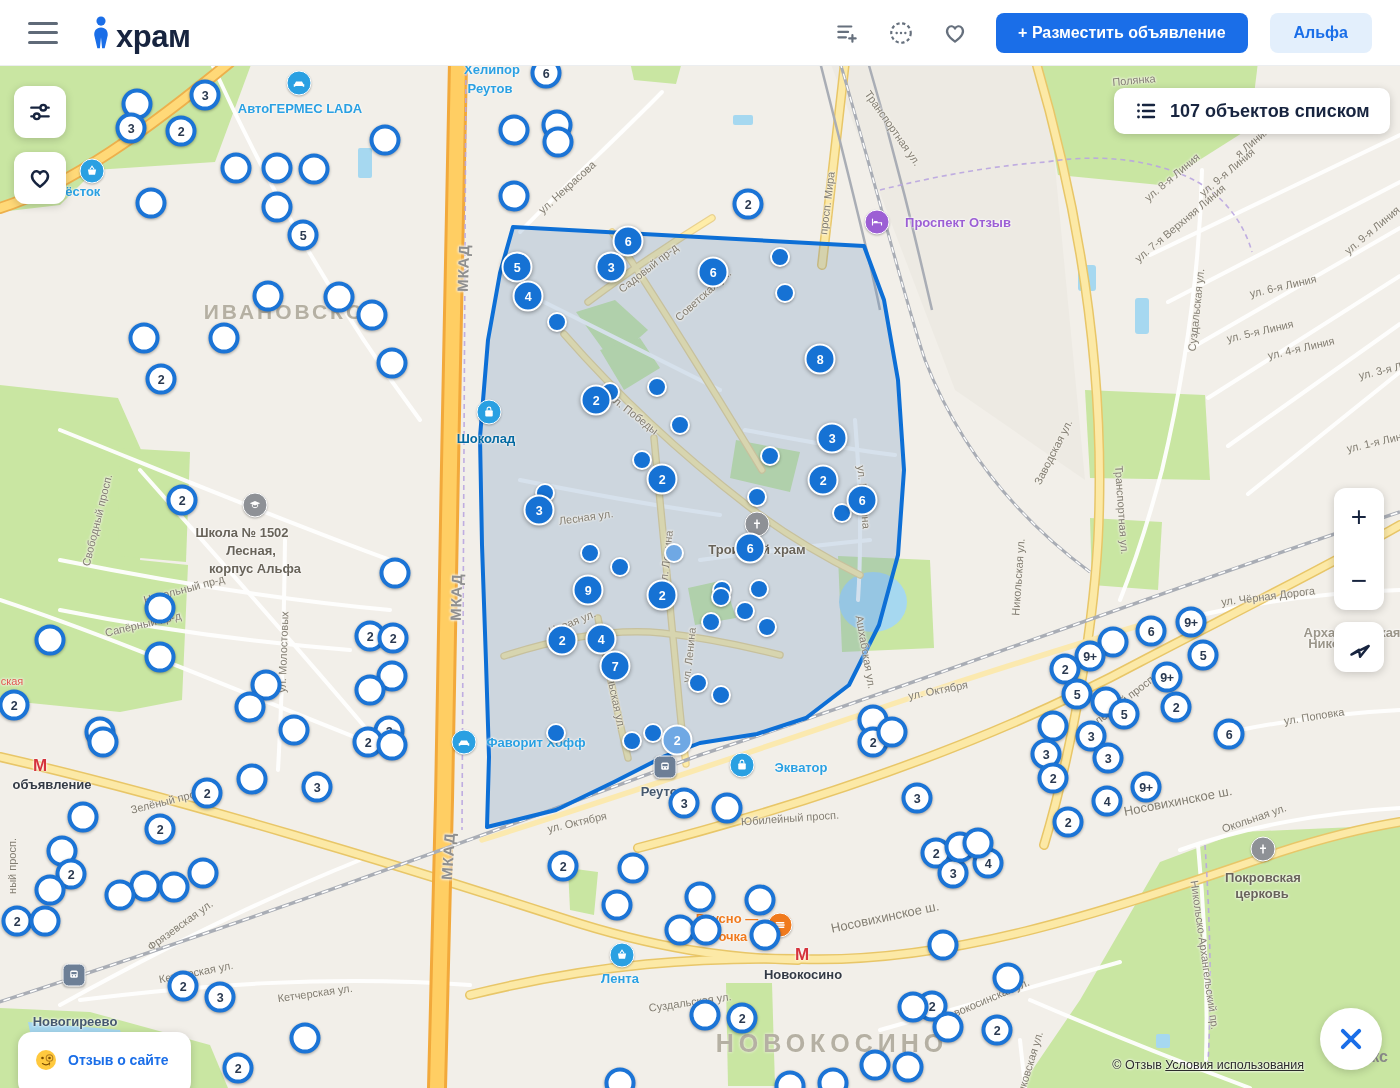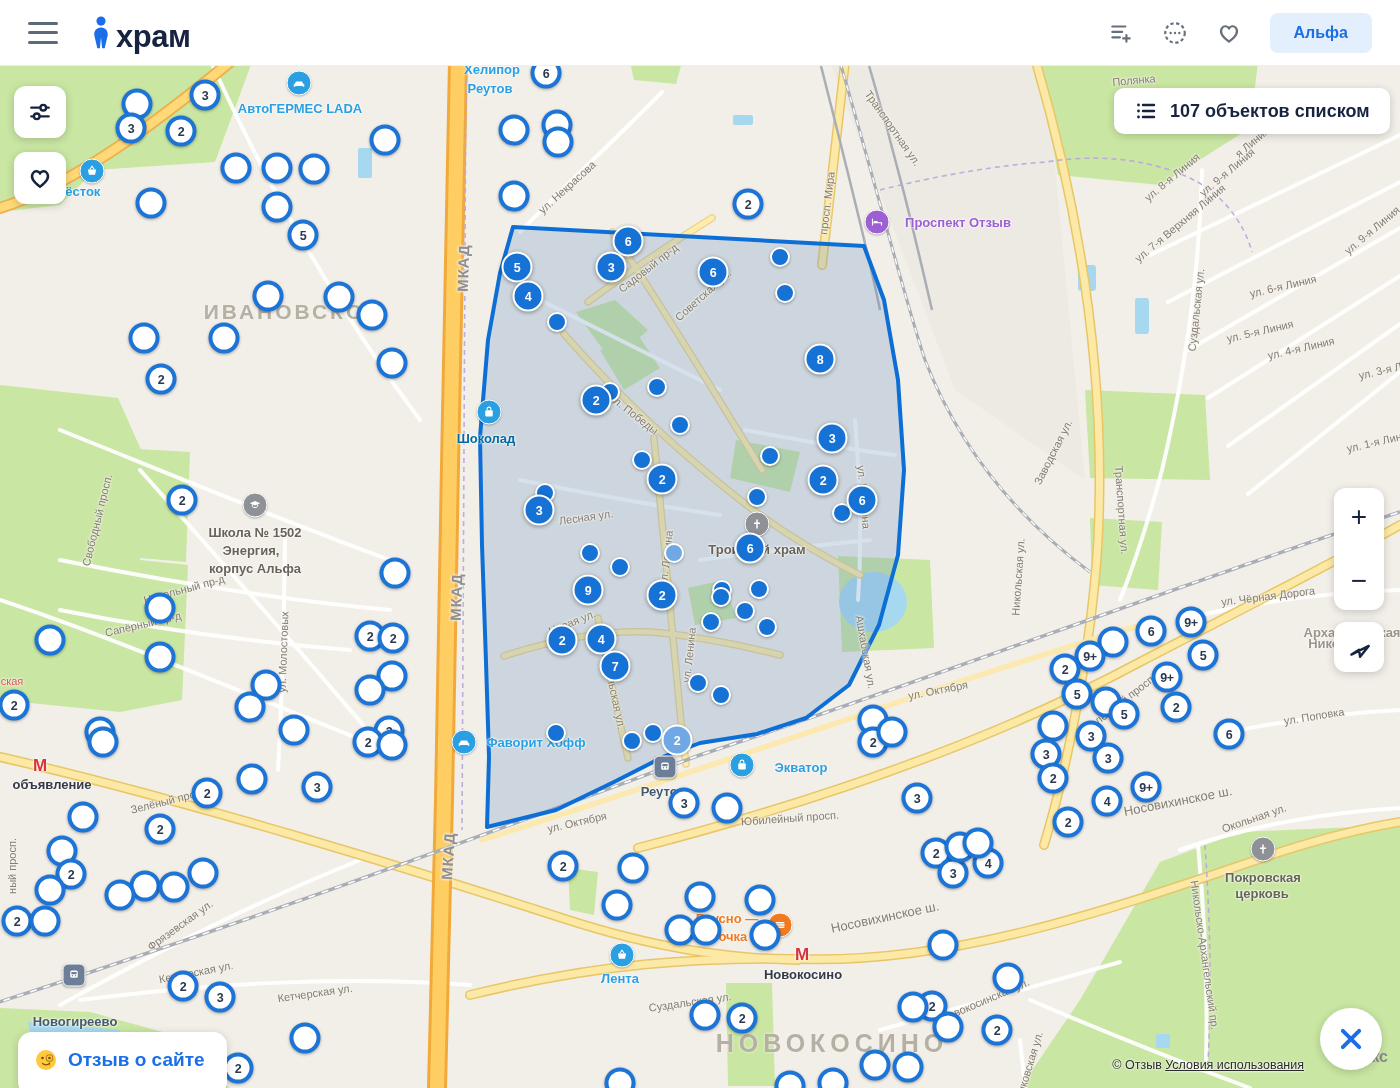--- a/index.html
+++ b/index.html
@@ -53,21 +53,21 @@
   #btn-filters{left:14px;top:86px;width:52px;height:52px;}
   #btn-fav{left:14px;top:152px;width:52px;height:52px;}
   #btn-list{left:1114px;top:88px;height:46px;padding:0 20px;gap:12px;border-radius:10px;}
   #btn-list span{font-size:18px;font-weight:700;color:#17243f;white-space:nowrap;}
   #zoom-ctl{right:16px;top:488px;width:50px;height:110px;flex-direction:column;justify-content:space-between;padding:6px 0;}
   .zbtn{width:50px;height:46px;display:flex;align-items:center;justify-content:center;
         font-size:28px;color:#17243f;cursor:pointer;line-height:1;}
   #btn-nav{right:16px;top:622px;width:50px;height:50px;}
   #btn-close{right:18px;bottom:18px;width:62px;height:62px;border-radius:50%;}
   #btn-feedback{left:18px;bottom:-8px;height:56px;padding:0 22px 8px 16px;border-radius:14px;gap:10px;}
-  #btn-feedback span{font-size:19px;font-weight:700;color:#1a6ee8;}
+  #btn-feedback span{font-size:14px;font-weight:700;color:#1a6ee8;}
   #attribution{position:absolute;right:96px;bottom:16px;z-index:35;font-size:12.5px;color:#2b2b2b;
                text-shadow:0 0 2px #fff,0 0 3px #fff;white-space:nowrap;}
   #attribution .terms{text-decoration:underline;cursor:pointer;}
   #watermark{position:absolute;right:12px;bottom:22px;z-index:34;font-size:16px;font-weight:700;color:#8b8b8b;}
 </style>
 </head>
 <body>
 
 <div id="map">
   <svg id="base" width="1400" height="1088" viewBox="0 0 1400 1088">
@@ -283,22 +283,22 @@
           <path d="M9 4 h2 v4 h3 v2 h-3 v6 H9 v-6 H6 V8 h3 z" fill="#fff"></path>
         </svg>
       </div>
       <div class="poi-line" style="color: rgb(104, 99, 89); left: 757px; top: 549px; position: absolute;">Троицкий храм</div>
       <div class="poi-icon" style="background: rgb(142, 145, 150); left: 255px; top: 505px; position: absolute;">
         <svg viewBox="0 0 20 20">
           <path d="M10 4.5 L17 7.5 10 10.5 3 7.5 z" fill="#fff"></path>
           <path d="M6.5 9.2 v2.6 c0 .9 1.6 1.7 3.5 1.7 s3.5-.8 3.5-1.7 V9.2" fill="none" stroke="#fff" stroke-width="1.3"></path>
         </svg>
       </div>
-      <div class="poi-line" style="color: rgb(104, 99, 89); left: 255px; top: 532px; position: absolute;">Школа № 1502</div>
-      <div class="poi-line" style="color: rgb(104, 99, 89); left: 251px; top: 550px; position: absolute;">Энергия,</div>
+      <div class="poi-line" style="color: rgb(104, 99, 89); left: 242px; top: 532px; position: absolute;">Школа № 1502</div>
+      <div class="poi-line" style="color: rgb(104, 99, 89); left: 251px; top: 550px; position: absolute;">Лесная,</div>
       <div class="poi-line" style="color: rgb(104, 99, 89); left: 255px; top: 568px; position: absolute;">корпус Альфа</div>
       <div class="poi-icon" style="background: rgb(42, 160, 226); left: 464px; top: 742px; position: absolute;">
         <svg viewBox="0 0 20 20">
           <path d="M4 11.5 L6 8 h8 l2 3.5 h1 v3.5 h-2 v-1 H5 v1 H3 v-3.5 z" fill="#fff"></path>
         </svg>
       </div>
       <div class="poi-line" style="color: rgb(42, 160, 226); left: 536px; top: 742px; position: absolute;">Фаворит Хофф</div>
       <div class="poi-icon" style="background: rgb(42, 160, 226); left: 742px; top: 765px; position: absolute;">
         <svg viewBox="0 0 20 20">
           <rect x="5" y="7.5" width="10" height="8.5" rx="1.5" fill="#fff"></rect>
@@ -668,20 +668,21 @@
   </svg>
   <svg class="hd-ic" viewBox="0 0 24 24">
     <circle cx="12" cy="12" r="9" fill="none" stroke="currentColor" stroke-width="2" stroke-dasharray="3 2.4"></circle>
     <circle cx="8" cy="12" r="1.1" fill="currentColor"></circle>
       <circle cx="12" cy="12" r="1.1" fill="currentColor"></circle>
       <circle cx="16" cy="12" r="1.1" fill="currentColor"></circle>
   </svg>
   <svg class="hd-ic" viewBox="0 0 24 24">
     <path d="M12 20 C5 15 3.5 10.5 5.5 7.5 C7.5 4.8 11 5.5 12 8 C13 5.5 16.5 4.8 18.5 7.5 C20.5 10.5 19 15 12 20 Z" fill="none" stroke="currentColor" stroke-width="2" stroke-linejoin="round"></path>
   </svg>
+  <button class="btn-post">+ Разместить объявление</button>
   <button class="btn-login">Альфа</button>
 </div>
 
 <div class="ctl" id="btn-filters">
   <svg width="26" height="26" viewBox="0 0 24 24">
     <g stroke="#17243f" stroke-width="2.2" stroke-linecap="round" fill="none">
       <path d="M4 8 h16 M4 16 h16"></path>
     </g>
     <circle cx="15" cy="8" r="2.6" fill="#fff" stroke="#17243f" stroke-width="2.2"></circle>
     <circle cx="9" cy="16" r="2.6" fill="#fff" stroke="#17243f" stroke-width="2.2"></circle>

